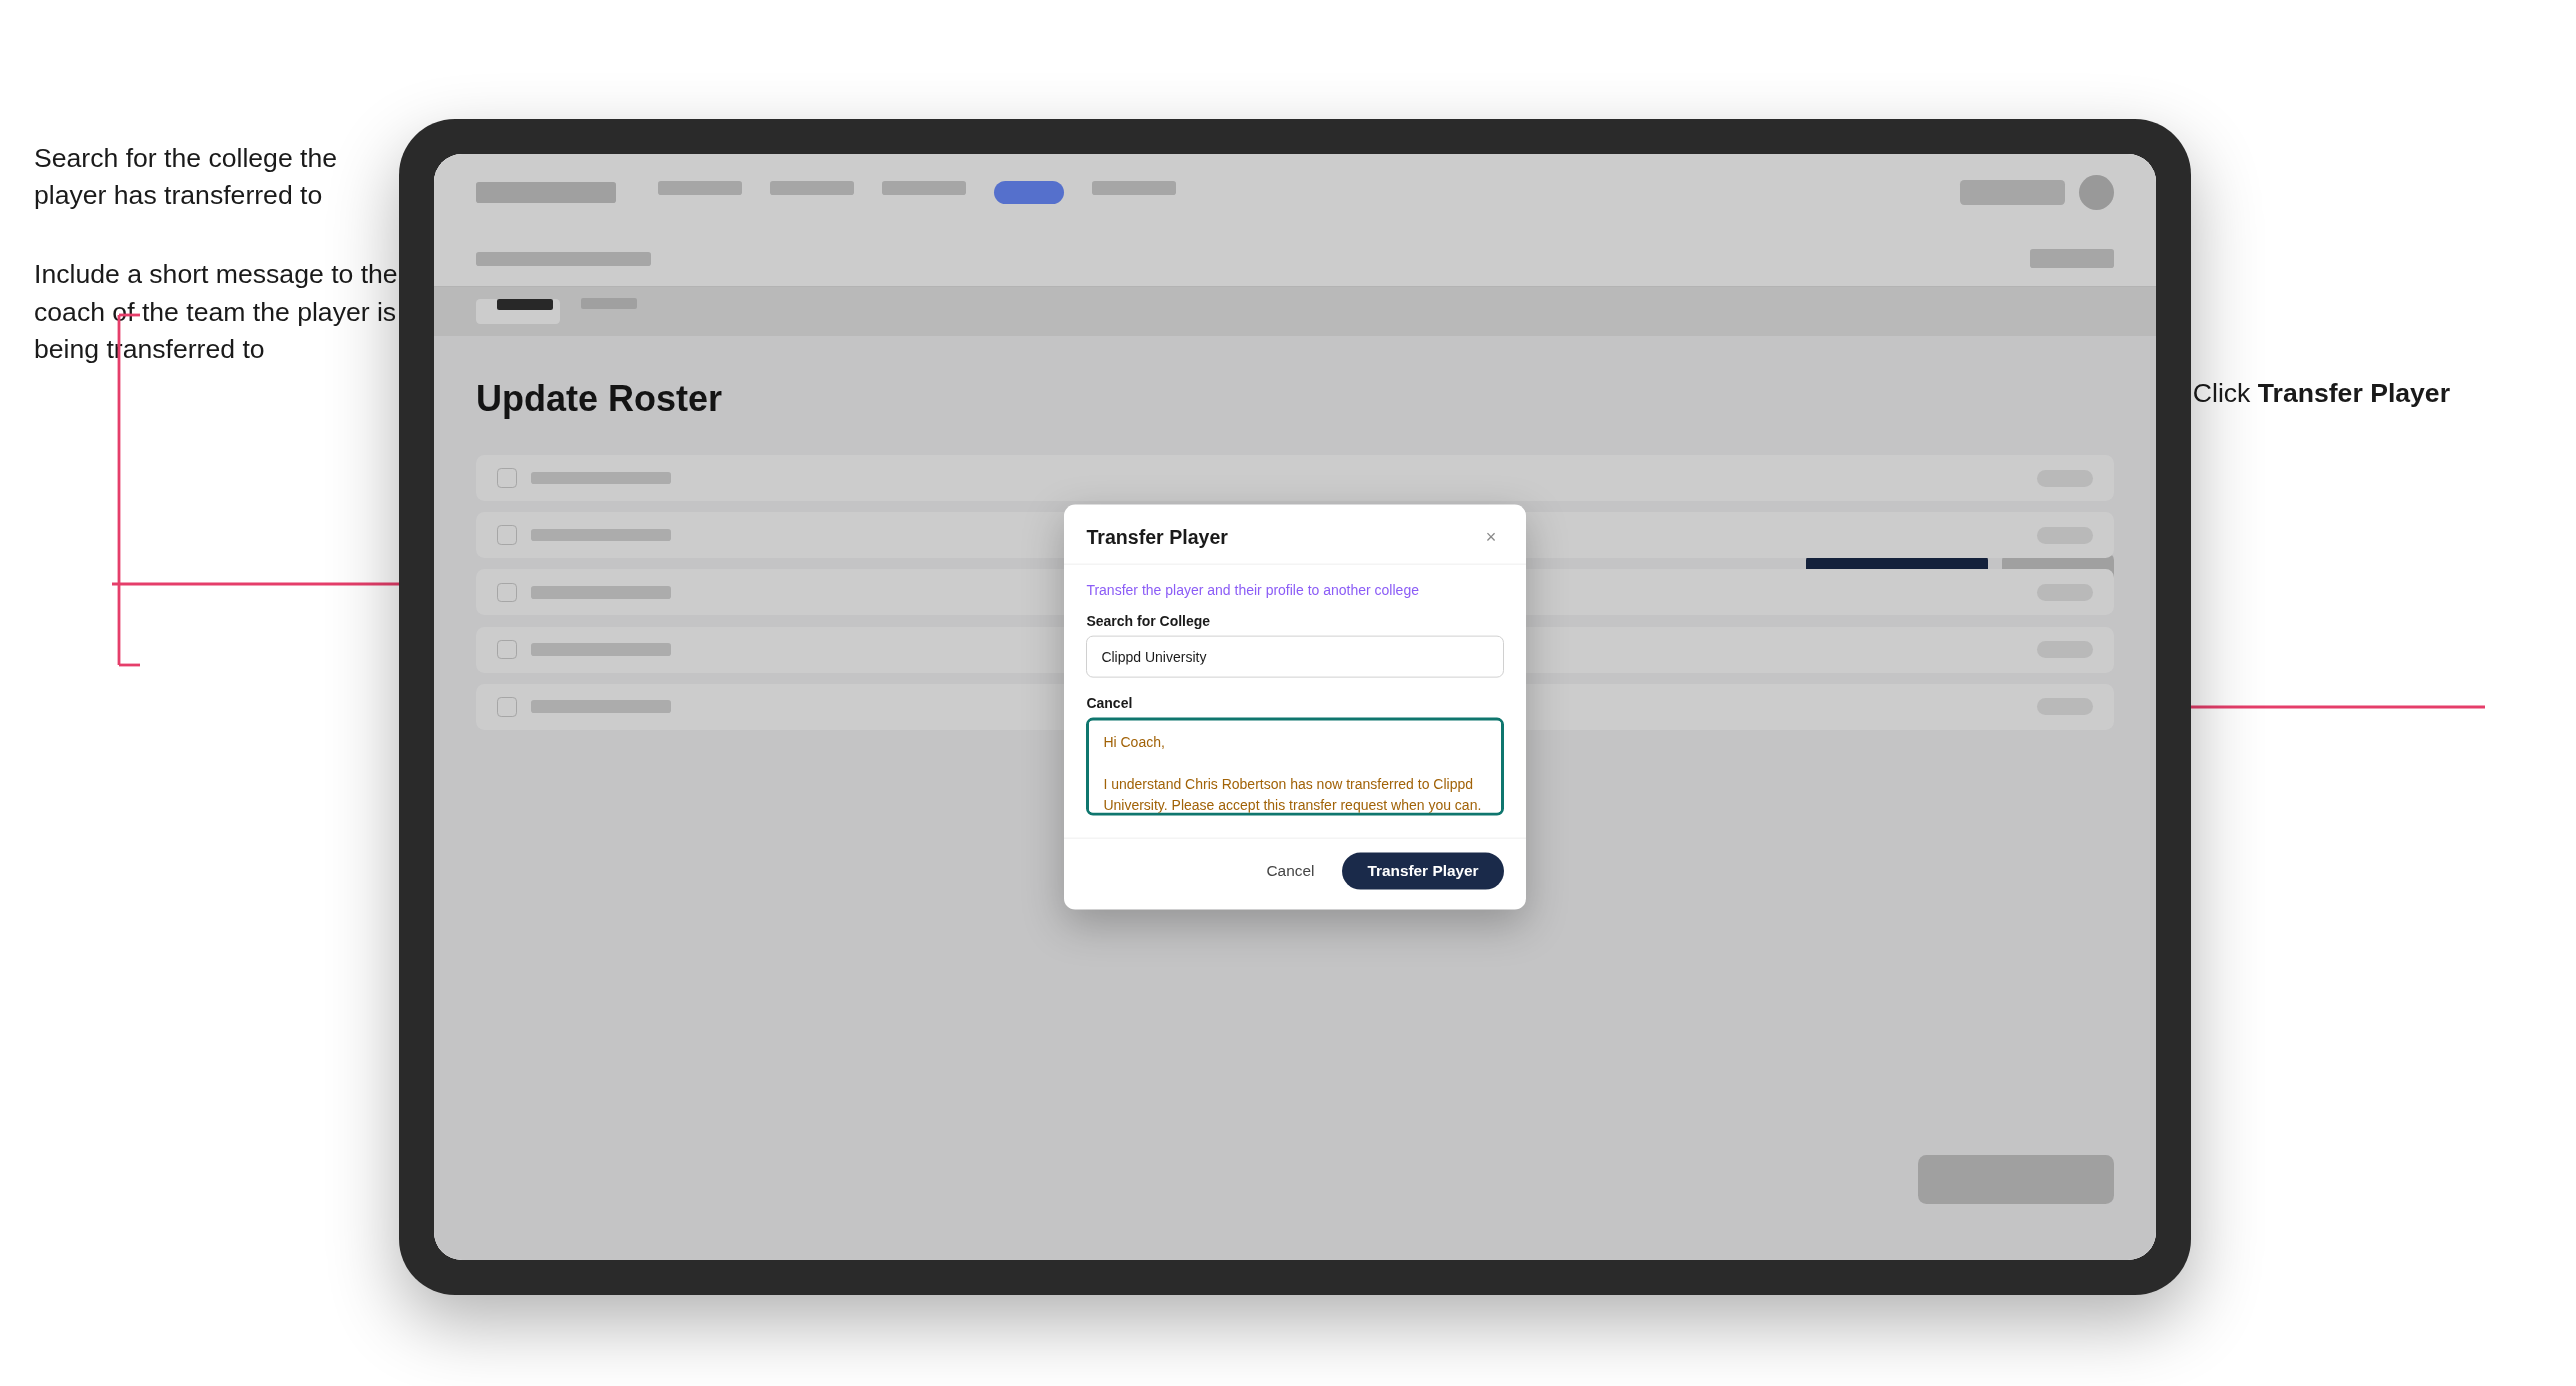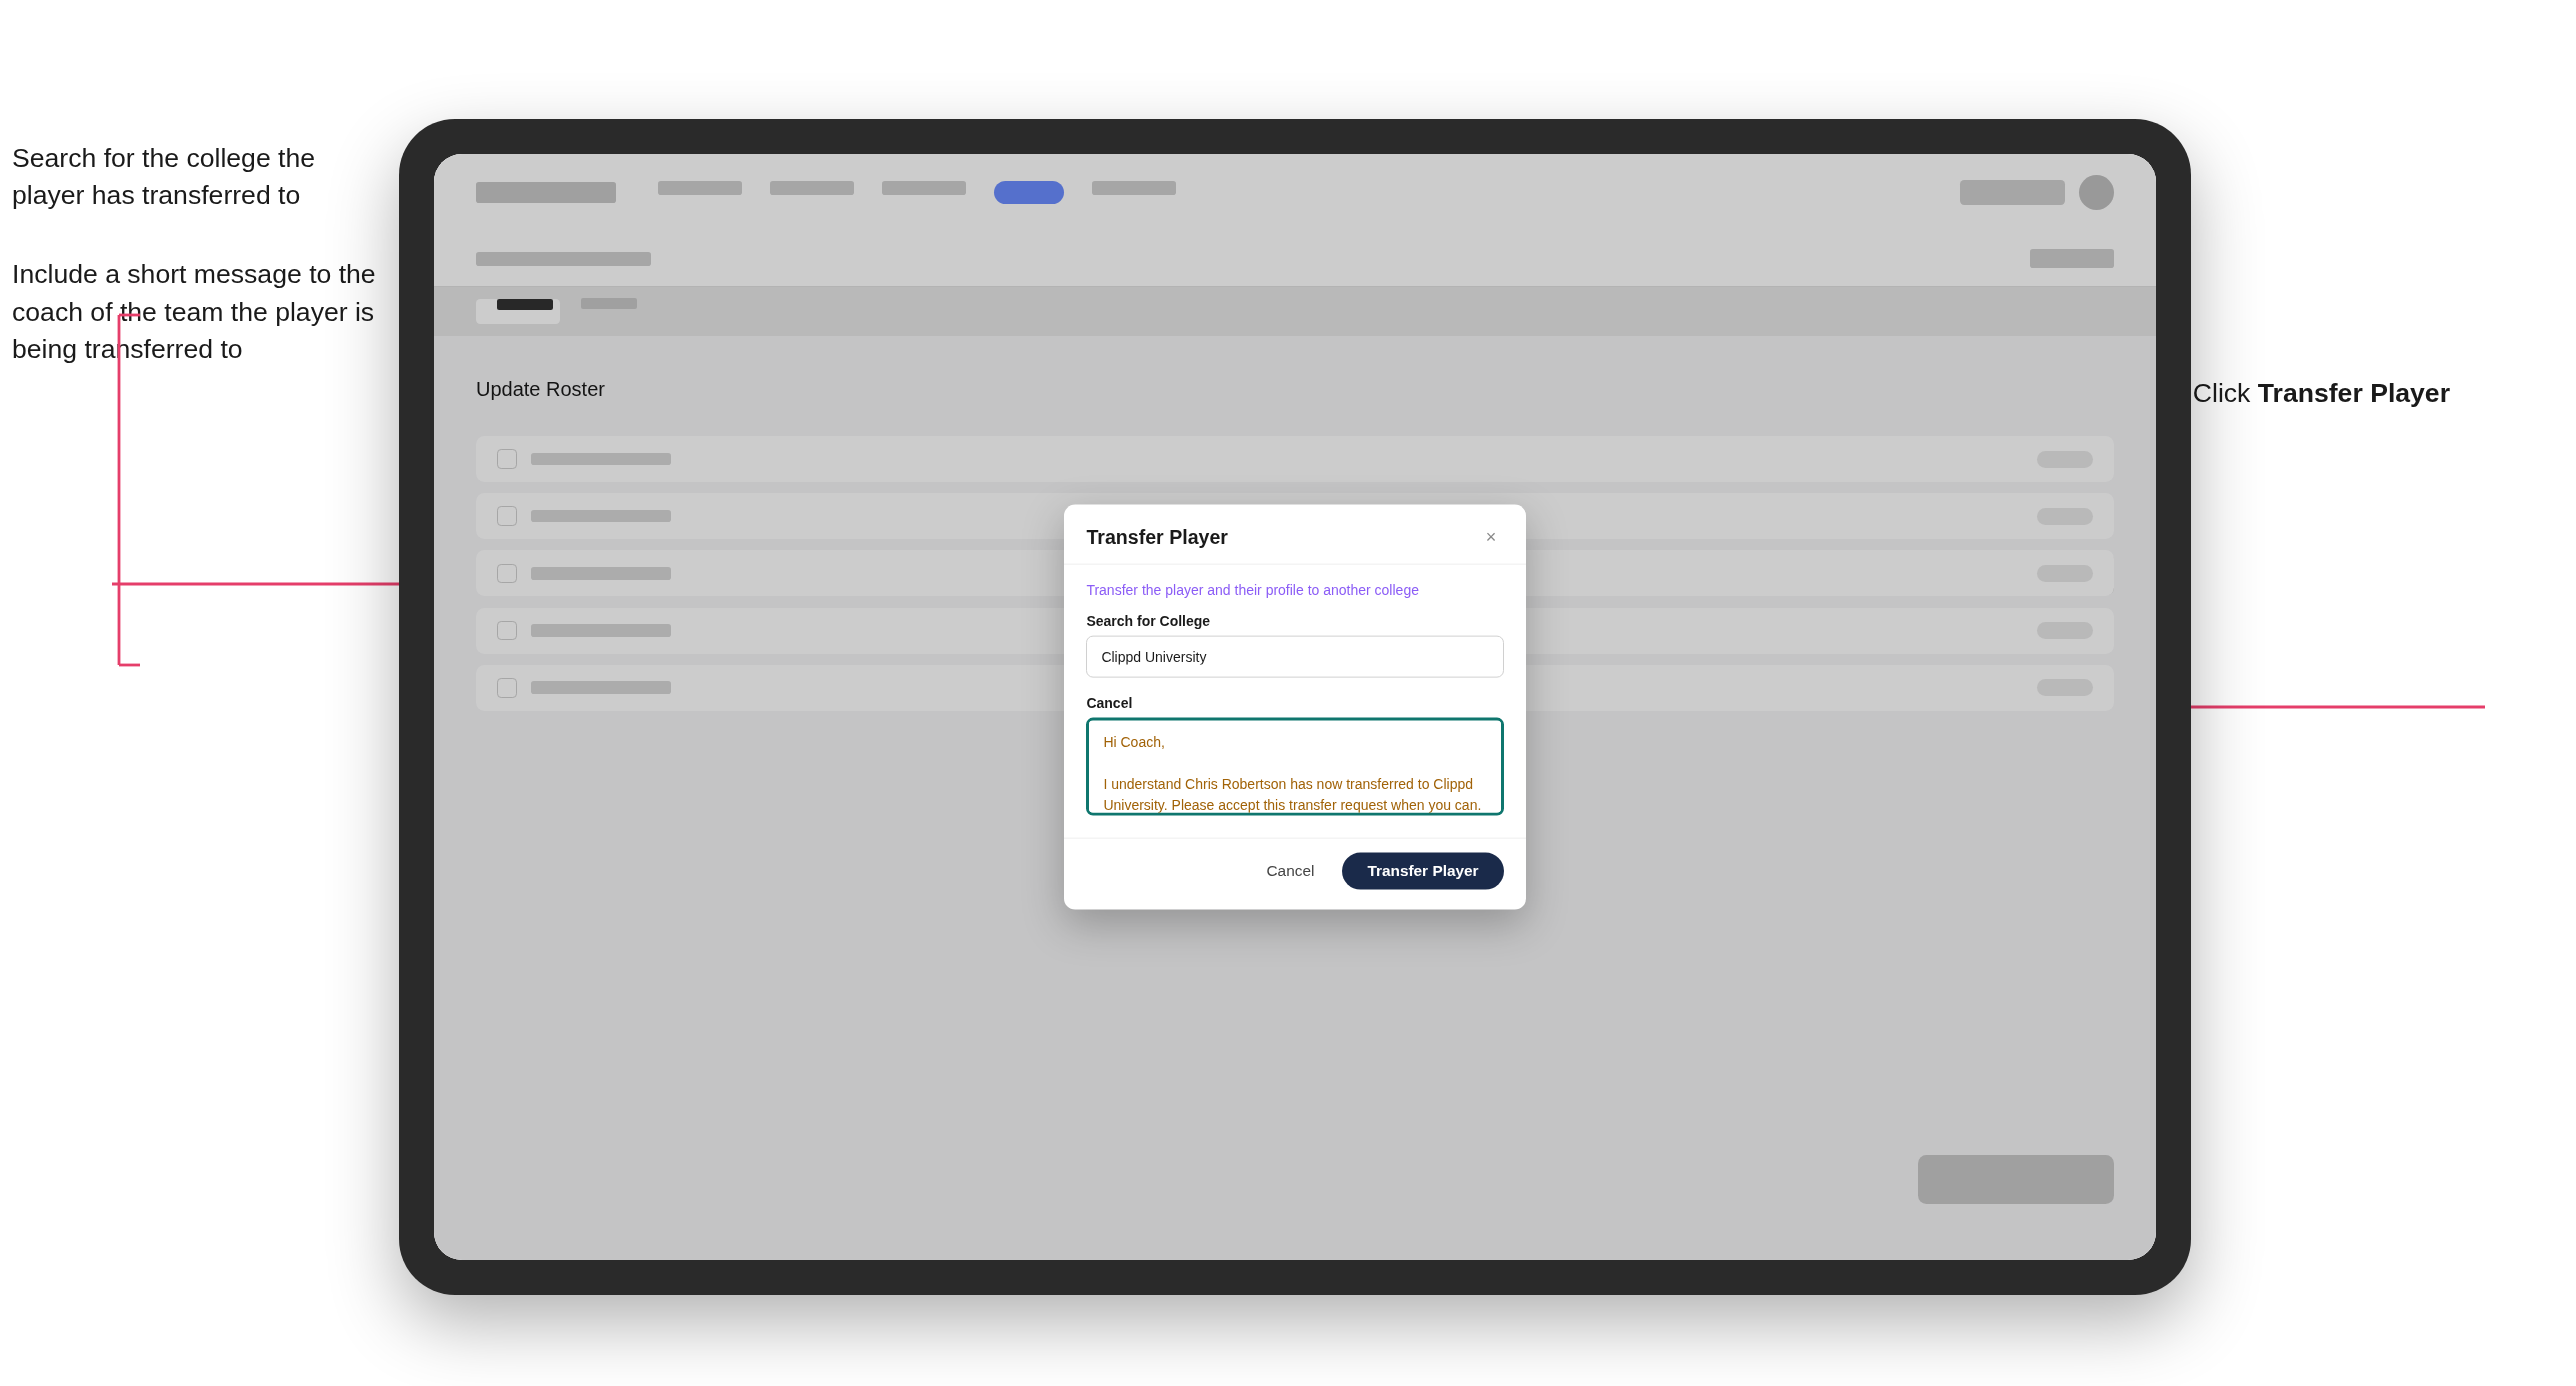--- a/index.html
+++ b/index.html
@@ -8,21 +8,21 @@
       font-family: -apple-system, BlinkMacSystemFont, 'Segoe UI', sans-serif;
       width: 2576px;
       height: 1386px;
       position: relative;
       overflow: hidden;
     }
 
     
     .annotation-left {
       position: absolute;
-      left: 12px;
+      left: 34px;
       top: 140px;
       width: 364px;
       font-size: 26.6px;
       line-height: 1.4;
       color: #1a1a1a;
     }
     .annotation-left .block1 {
       margin-bottom: 42px;
     }
 
@@ -190,22 +190,22 @@
       position: absolute;
       top: 182px;
       left: 0;
       right: 0;
       bottom: 0;
       background: #f5f5f7;
       padding: 42px;
     }
 
     .app-section-title {
-      font-size: 20px;
-      font-weight: 400;
+      font-size: 36px;
+      font-weight: 700;
       color: #1a1a1a;
       margin-bottom: 35px;
       filter: blur(0.7px);
     }
 
     
     .roster-row {
       background: #ffffff;
       border-radius: 8.4px;
       height: 46px;

